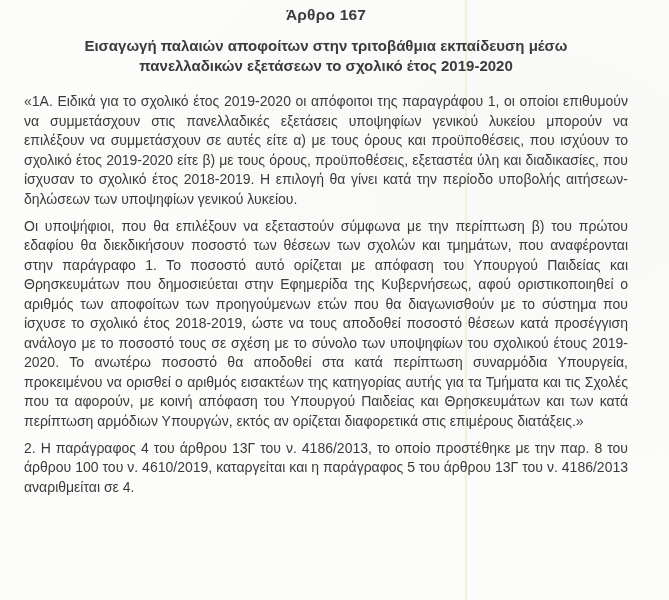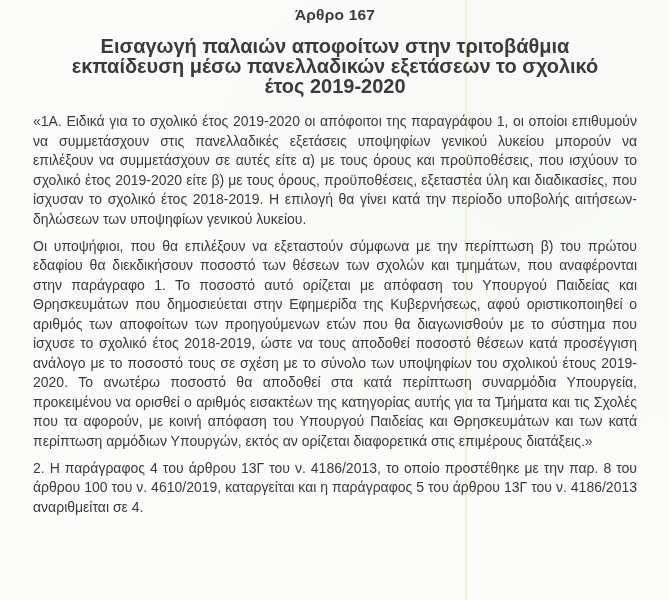--- a/index.html
+++ b/index.html
@@ -27,34 +27,34 @@
     left: 465px;
     top: 0;
     width: 2px;
     height: 600px;
     background: #f0ebcd;
     opacity: 0.75;
     pointer-events: none;
   }
   .content {
     position: absolute;
-    left: 33px;
+    left: 24px;
     top: 6px;
     width: 604px;
     color: #3b3b3b;
   }
   .title {
     font-size: 15.5px;
     font-weight: 700;
     text-align: center;
     letter-spacing: 0.2px;
     margin: 0 0 12px 0;
   }
   .subtitle {
-    font-size: 20px;
+    font-size: 15px;
     font-weight: 700;
     text-align: center;
     line-height: 20px;
     width: 545px;
     margin: 0 auto 16px auto;
   }
   .para {
     font-size: 14px;
     line-height: 19.5px;
     text-align: justify;

